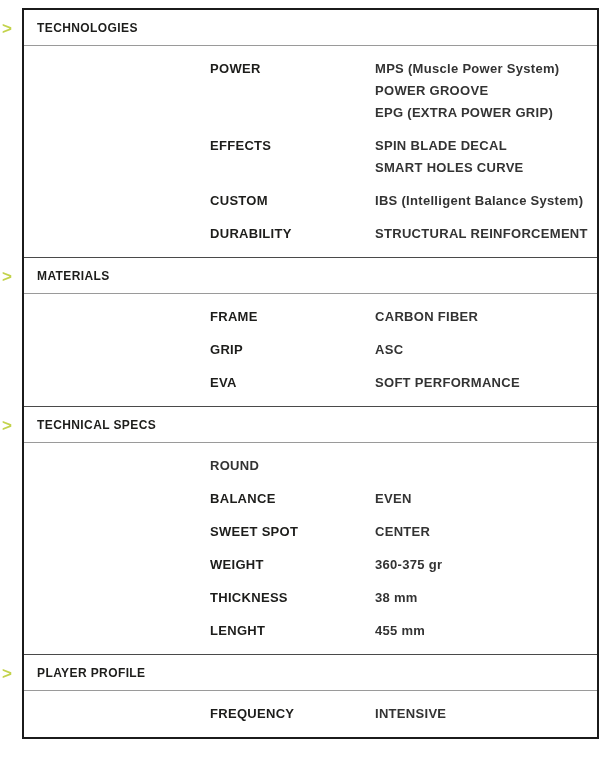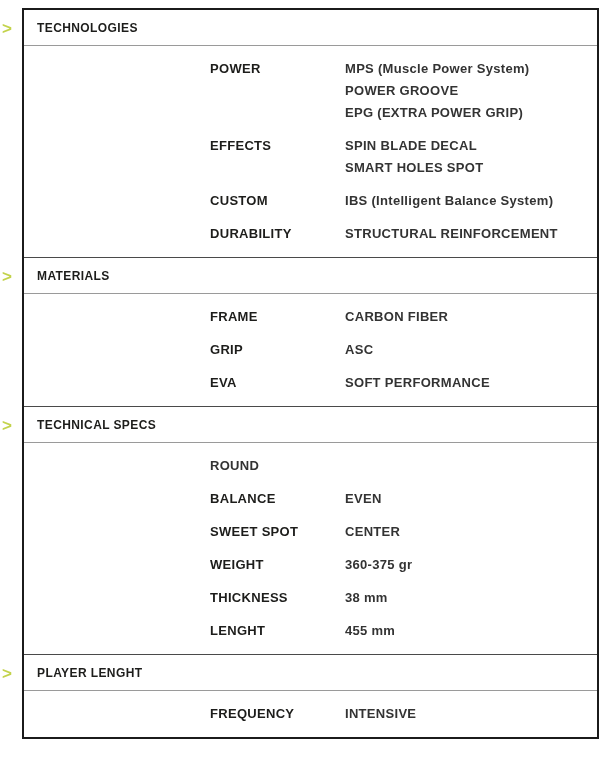--- a/index.html
+++ b/index.html
@@ -54,20 +54,21 @@
     font-family:"Liberation Sans",sans-serif;
   }
   .section-rows{
     padding:12px 0;
   }
   .row{
     display:flex;
     align-items:flex-start;
     margin-left:186px;
     margin-bottom:11px;
+    gap:30px;
   }
   .row:last-child{margin-bottom:0;}
   .row-label{
     width:135px;
     flex:0 0 135px;
     font-size:13px;
     font-weight:700;
     letter-spacing:0.3px;
     line-height:22px;
     color:var(--ink);
@@ -100,21 +101,21 @@
             <div class="value-line">MPS (Muscle Power System)</div>
             <div class="value-line">POWER GROOVE</div>
             <div class="value-line">EPG (EXTRA POWER GRIP)</div>
           </div>
   </div>
 
   <div class="row">
     <div class="row-label">EFFECTS</div>
     <div class="row-values">
             <div class="value-line">SPIN BLADE DECAL</div>
-            <div class="value-line">SMART HOLES SPOT</div>
+            <div class="value-line">SMART HOLES CURVE</div>
           </div>
   </div>
 
   <div class="row">
     <div class="row-label">CUSTOM</div>
     <div class="row-values">
             <div class="value-line">IBS (Intelligent Balance System)</div>
           </div>
   </div>
 
@@ -201,21 +202,21 @@
     <div class="row-values">
             <div class="value-line">455 mm</div>
           </div>
   </div>
 </div>
   </div>
 
   <div class="section">
     <div class="section-header">
       <span class="chevron">&gt;</span>
-      <span class="section-title">PLAYER LENGHT</span>
+      <span class="section-title">PLAYER PROFILE</span>
     </div>
     <div class="section-rows">
 
   <div class="row">
     <div class="row-label">FREQUENCY</div>
     <div class="row-values">
             <div class="value-line">INTENSIVE</div>
           </div>
   </div>
 </div>

